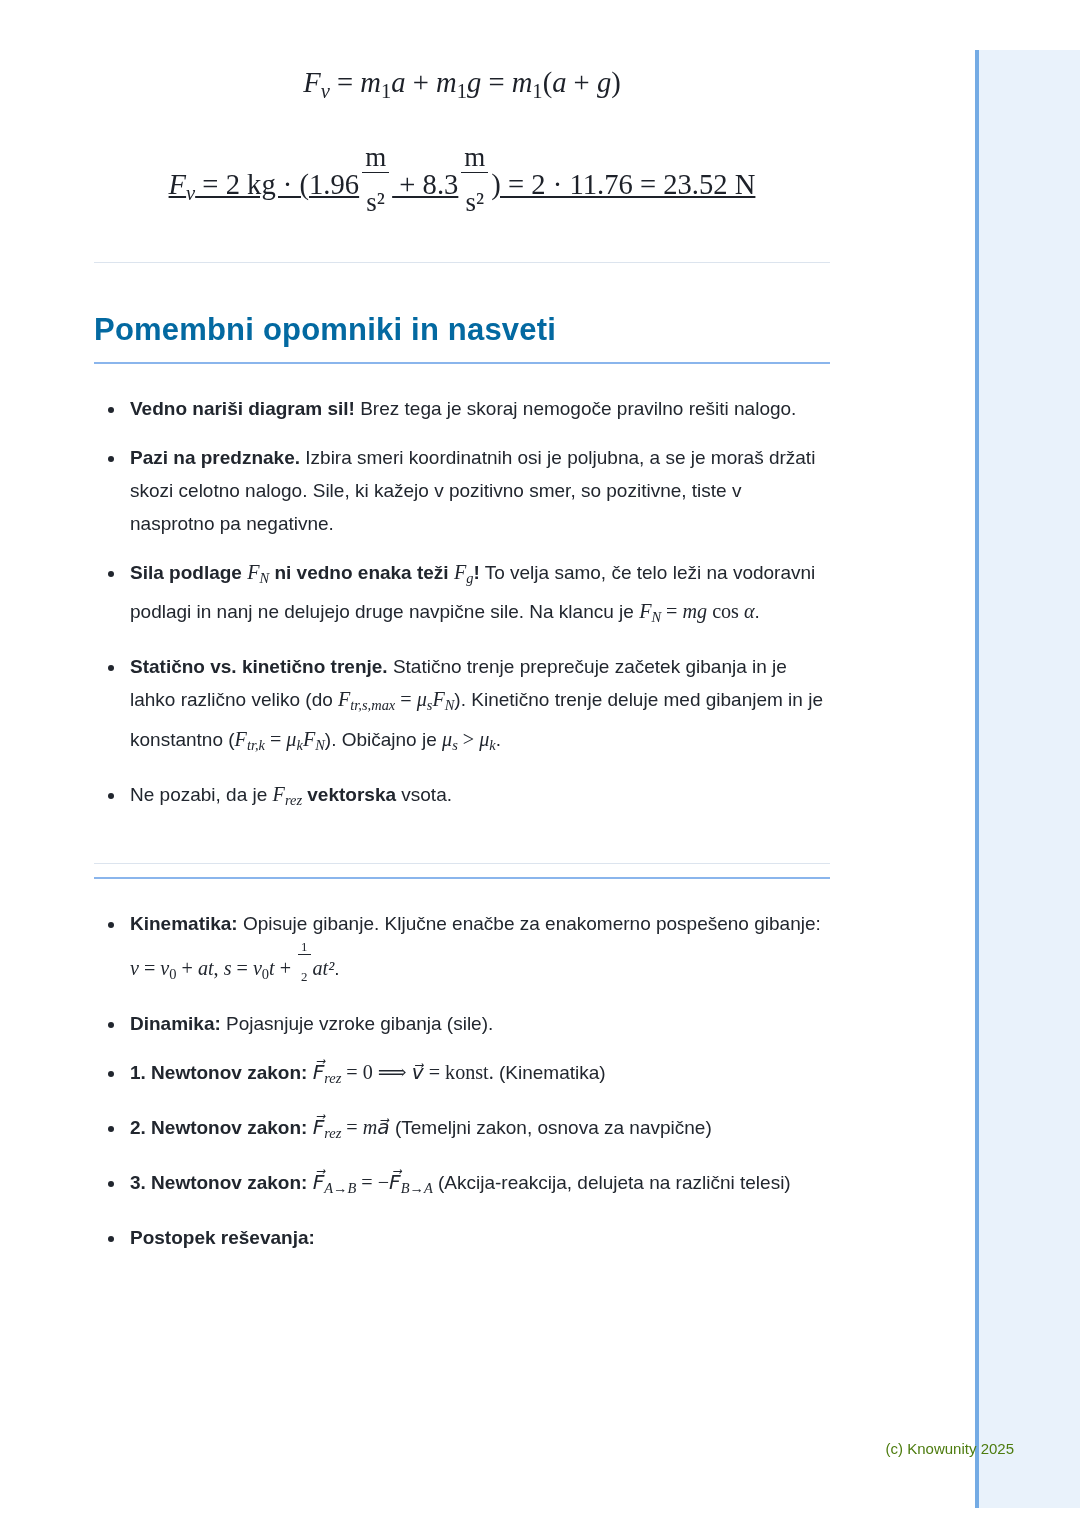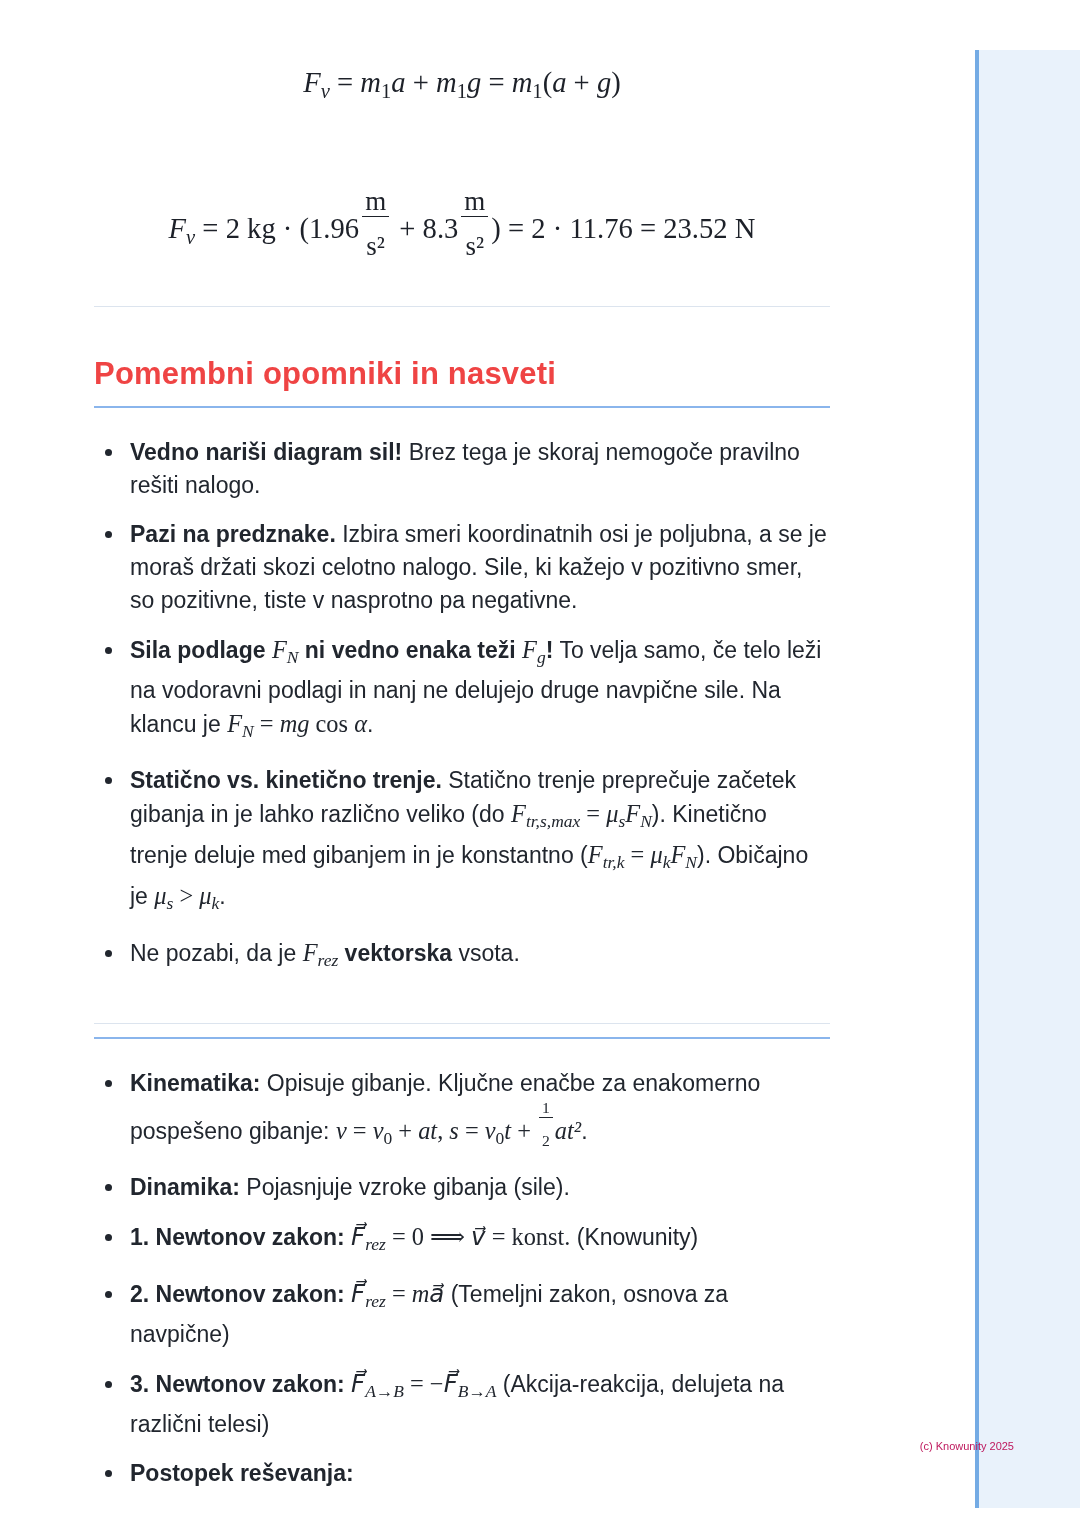--- a/index.html
+++ b/index.html
@@ -31,21 +31,21 @@
     width: 736px;
     padding-top: 66px;
   }
   
   .formula {
     text-align: center;
     font-family: "Liberation Serif", "DejaVu Serif", serif;
     font-size: 27px;
     color: #1d2129;
   }
-  .formula-2 { margin-top: 84px; }
+  .formula-2 { margin-top: 40px; text-decoration: underline; }
   .sg-i  { font-family: "Liberation Serif", "DejaVu Serif", "DejaVu Sans", serif; font-style: italic; font-size: 1.06em; }
   .sg-n  { font-family: "Liberation Serif", "DejaVu Serif", "DejaVu Sans", serif; font-size: 1.06em; }
   .sg-sub, .sg-subn {
     font-family: "Liberation Serif", "DejaVu Serif", serif;
     font-size: 0.76em;
     vertical-align: -0.28em;
   }
   .sg-sub { font-style: italic; }
   .sg-b { font-weight: 700; }
   .sg-r { }
@@ -64,54 +64,54 @@
   .divider {
     border: none;
     border-top: 1px solid #dce4ee;
     margin: 46px 0 0 0;
   }
   .section-title {
     margin: 48px 0 0 0;
     font-size: 31px;
     line-height: 38px;
     font-weight: 700;
-    color: #ef4444;
+    color: #0369a1;
     letter-spacing: 0.2px;
   }
   .heading-underline {
     margin-top: 13px;
     height: 2px;
     background: #8ab5ec;
   }
   ul.bullets {
     margin: 28px 0 0 0;
     padding-left: 32px;
     list-style: disc;
   }
   ul.bullets > li {
-    font-size: 23px;
+    font-size: 19px;
     line-height: 33px;
     margin: 0 0 16px 0;
     padding-left: 4px;
   }
   ul.sub {
     margin: 12px 0 0 0;
     padding-left: 32px;
     list-style: disc;
   }
   ul.sub > li {
     margin: 11px 0;
     padding-left: 2px;
   }
   .footer {
     position: absolute;
     top: 1440px;
     right: 66px;
-    font-size: 11px;
-    color: #be185d;
+    font-size: 15px;
+    color: #4d7c0f;
     z-index: 2;
   }
 </style>
 </head>
 <body>
 
 <div class="side-strip"></div>
 
 <div class="content">
 
@@ -133,21 +133,21 @@
       </ul>
   </section>
 
   <hr class="divider">
 
   <section>
     <div class="heading-underline"></div>
     <ul class="bullets">
         <li><span><span class="sg-b">Kinematika:</span><span class="sg-r"> Opisuje gibanje. Ključne enačbe za enakomerno pospešeno gibanje: </span><span class="sg-i">v</span><span class="sg-n"> = </span><span class="sg-i">v</span><span class="sg-subn">0</span><span class="sg-n"> + </span><span class="sg-i">at</span><span class="sg-n">, </span><span class="sg-i">s</span><span class="sg-n"> = </span><span class="sg-i">v</span><span class="sg-subn">0</span><span class="sg-i">t</span><span class="sg-n"> + </span><span class="frac frac-sm"><span class="fnum">1</span><span class="fden">2</span></span><span class="sg-i">at²</span><span class="sg-r">.</span></span></li>
         <li><span><span class="sg-b">Dinamika:</span><span class="sg-r"> Pojasnjuje vzroke gibanja (sile).</span></span></li>
-        <li><span><span class="sg-b">1. Newtonov zakon:</span><span class="sg-r"> </span><span class="sg-i">F⃗</span><span class="sg-sub">rez</span><span class="sg-n"> = 0  </span><span class="sg-n">⟹</span><span class="sg-n">  </span><span class="sg-i">v⃗</span><span class="sg-n"> = konst.</span><span class="sg-r"> (Knowunity)</span></span></li>
+        <li><span><span class="sg-b">1. Newtonov zakon:</span><span class="sg-r"> </span><span class="sg-i">F⃗</span><span class="sg-sub">rez</span><span class="sg-n"> = 0  </span><span class="sg-n">⟹</span><span class="sg-n">  </span><span class="sg-i">v⃗</span><span class="sg-n"> = konst.</span><span class="sg-r"> (Kinematika)</span></span></li>
         <li><span><span class="sg-b">2. Newtonov zakon:</span><span class="sg-r"> </span><span class="sg-i">F⃗</span><span class="sg-sub">rez</span><span class="sg-n"> = </span><span class="sg-i">ma⃗</span><span class="sg-r"> (Temeljni zakon, osnova za navpične)</span></span></li>
         <li><span><span class="sg-b">3. Newtonov zakon:</span><span class="sg-r"> </span><span class="sg-i">F⃗</span><span class="sg-sub">A→B</span><span class="sg-n"> = −</span><span class="sg-i">F⃗</span><span class="sg-sub">B→A</span><span class="sg-r"> (Akcija-reakcija, delujeta na različni telesi)</span></span></li>
         <li><span><span class="sg-b">Postopek reševanja:</span></span></li>
       </ul>
   </section>
 
 </div>
 
 <div class="footer">(c) Knowunity 2025</div>
 

